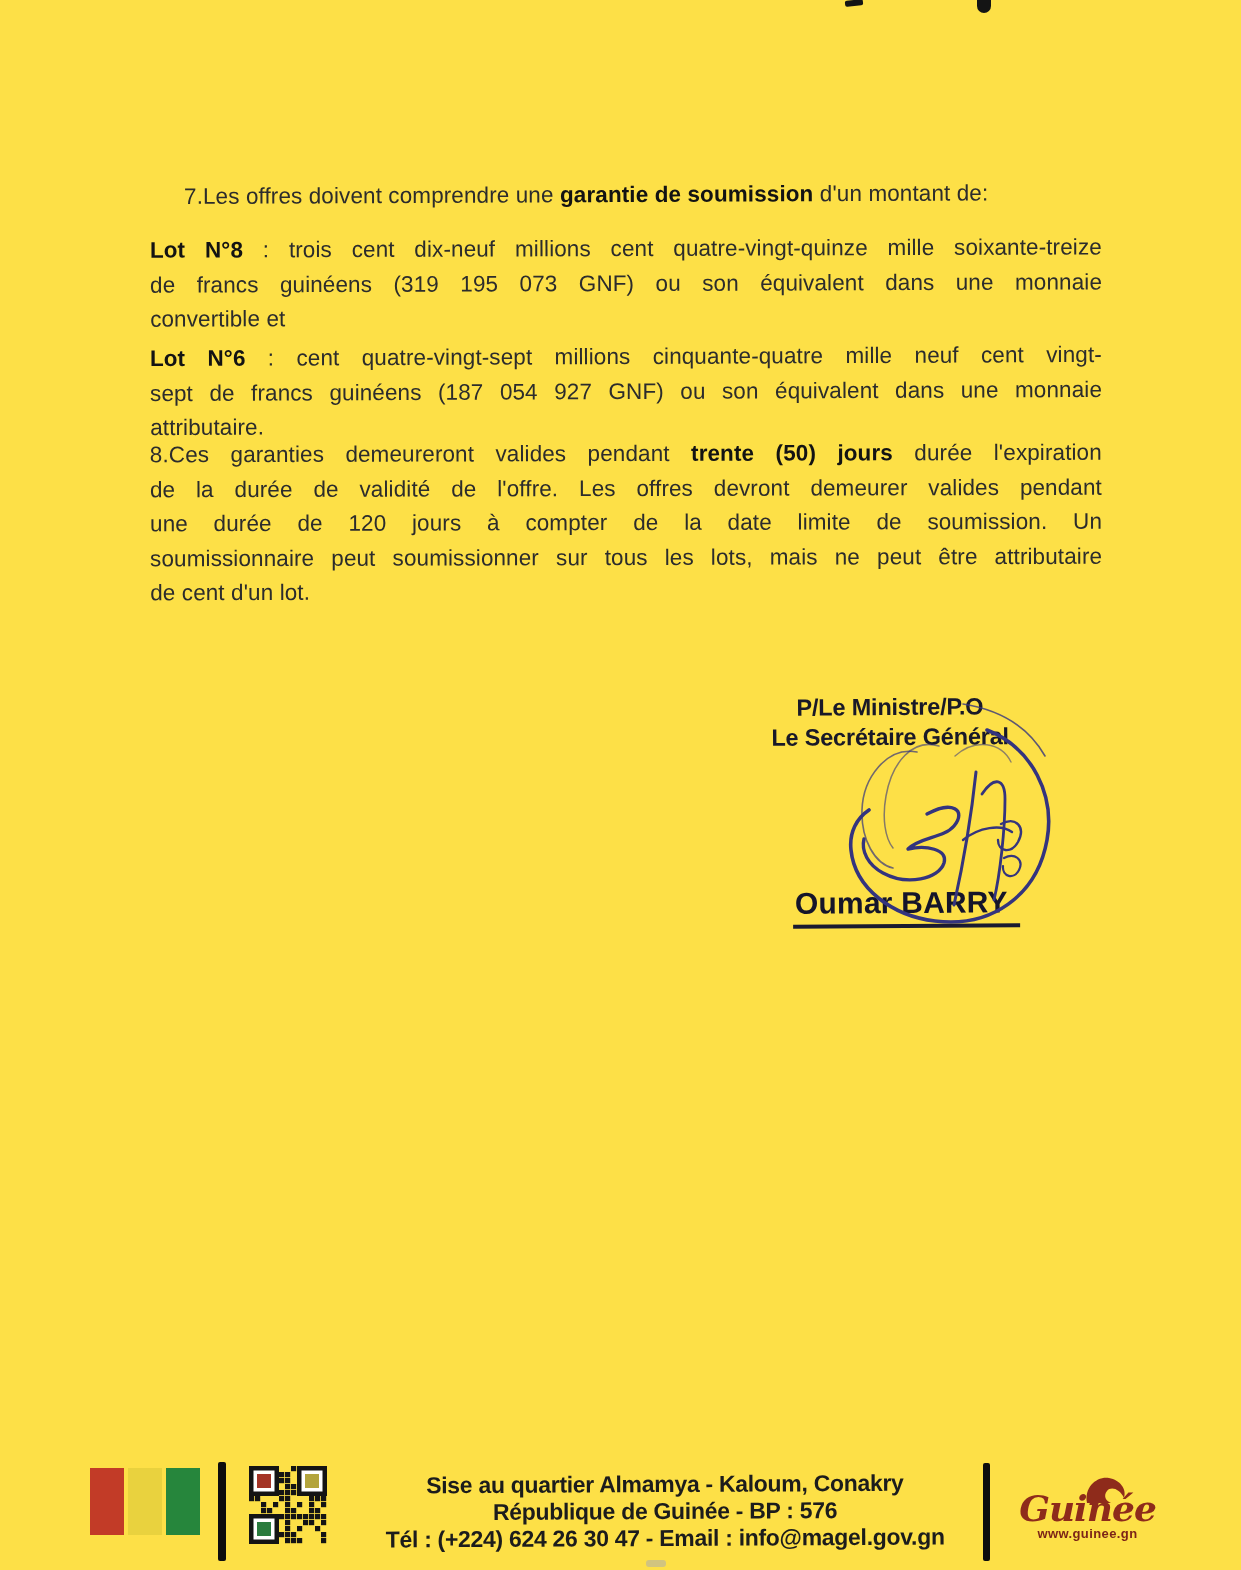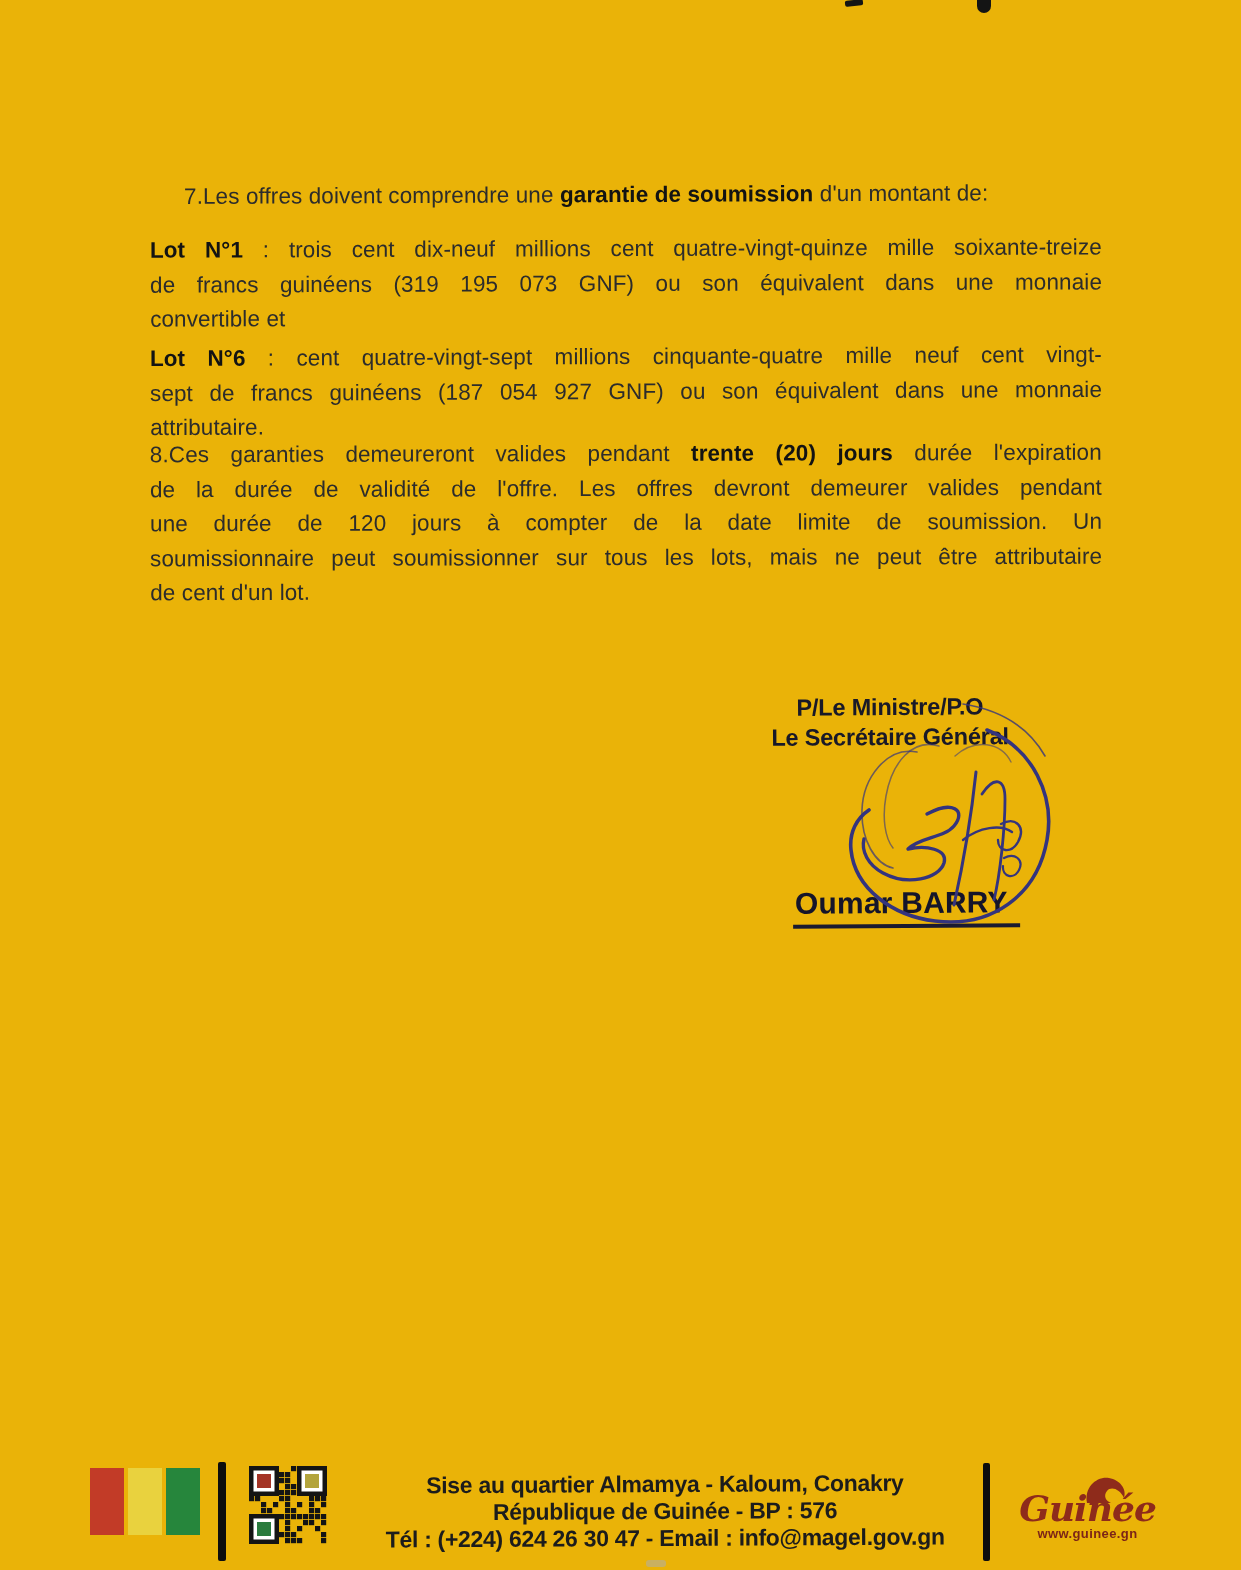--- a/index.html
+++ b/index.html
@@ -1,17 +1,17 @@
 <!DOCTYPE html>
 <html><head>
 <meta charset="utf-8">
 <style>
   html,body { margin:0; padding:0; background:#ffffff; }
   .page {
-    position:relative; width:1241px; height:1570px; background:#eab308;
+    position:relative; width:1241px; height:1570px; background:#fde047;
     font-family:"Liberation Sans", sans-serif; overflow:hidden;
   }
 
   
   .artifact { position:absolute; background:#141414; }
   .artifact-1 { left:845px; top:0; width:18px; height:6px; transform:rotate(-6deg); border-radius:2px; }
   .artifact-2 { left:977px; top:0; width:14px; height:13px; border-radius:0 0 7px 7px; }
   .artifact-bottom { left:646px; top:1560px; width:20px; height:7px; background:#adadad; opacity:.55; border-radius:3px; }
 
   
@@ -63,31 +63,31 @@
 
 <div class="page">
 
   <div class="artifact artifact-1"></div>
   <div class="artifact artifact-2"></div>
 
   <div class="para" id="para7">
       <div class="tline tline-last"><span>7.Les offres doivent comprendre une </span><b>garantie de soumission</b><span> d'un montant de:</span></div>
     </div>
   <div class="para" id="lot1">
-      <div class="tline"><b>Lot N°1</b><span> :  trois cent dix-neuf millions cent quatre-vingt-quinze mille soixante-treize</span></div>
+      <div class="tline"><b>Lot N°8</b><span> :  trois cent dix-neuf millions cent quatre-vingt-quinze mille soixante-treize</span></div>
       <div class="tline"><span>de francs guinéens (319 195 073 GNF) ou son équivalent dans une monnaie</span></div>
       <div class="tline tline-last"><span>convertible et</span></div>
     </div>
   <div class="para" id="lot2">
       <div class="tline"><b>Lot N°6</b><span> : cent quatre-vingt-sept millions cinquante-quatre mille neuf cent vingt-</span></div>
       <div class="tline"><span>sept de francs guinéens (187 054 927 GNF) ou son équivalent dans une monnaie</span></div>
       <div class="tline tline-last"><span>attributaire.</span></div>
     </div>
   <div class="para" id="para8">
-      <div class="tline"><span>8.Ces garanties demeureront valides pendant </span><b>trente (20) jours</b><span> durée l'expiration</span></div>
+      <div class="tline"><span>8.Ces garanties demeureront valides pendant </span><b>trente (50) jours</b><span> durée l'expiration</span></div>
       <div class="tline"><span>de la durée de validité de l'offre. Les offres devront demeurer valides pendant</span></div>
       <div class="tline"><span>une durée de 120 jours à compter de la date limite de soumission. Un</span></div>
       <div class="tline"><span>soumissionnaire peut soumissionner sur tous les lots, mais ne peut être attributaire</span></div>
       <div class="tline tline-last"><span>de cent d'un lot.</span></div>
     </div>
 
   <div class="sig-titles">
     <div>P/Le Ministre/P.O</div>
     <div>Le Secrétaire Général</div>
   </div>

